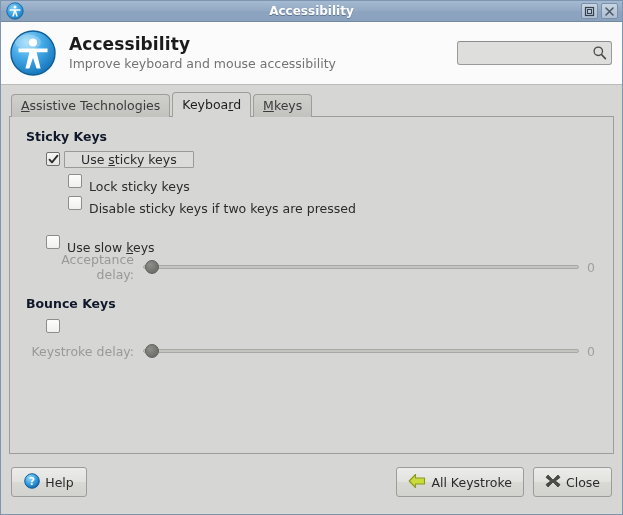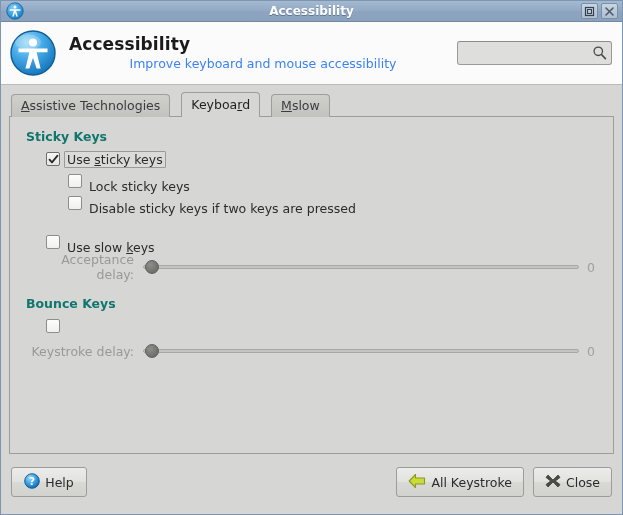--- a/index.html
+++ b/index.html
@@ -87,23 +87,22 @@
   }
   #header .hdr-text { flex: 1 1 auto; line-height: 1.15; }
   #header .hdr-title {
     font-size: 17px;
     font-weight: bold;
     color: #1b1b1b;
     letter-spacing: 0.1px;
   }
   #header .hdr-sub {
     font-size: 12.5px;
-    color: #3b82f6;
+    color: #737373;
     margin-top: 3px;
-    text-align: center;
   }
   #search-wrap {
     position: relative;
     width: 155px;
     flex: 0 0 auto;
   }
   #search-input {
     width: 100%;
     height: 24px;
     box-sizing: border-box;
@@ -141,21 +140,21 @@
     padding-left: 2px;
   }
   .tab {
     font-size: 12.5px;
     color: #3b3b3b;
     padding: 3px 9px 4px 9px;
     border: 1px solid #9d9d9a;
     border-bottom: none;
     border-radius: 4px 4px 0 0;
     background: linear-gradient(to bottom, #cfcfcc, #c2c2bf);
-    margin-right: 11px;
+    margin-right: 2px;
     line-height: 16px;
     box-sizing: border-box;
     height: 23px;
   }
   .tab.active {
     background: #d6d6d4;
     color: #1f1f1f;
     height: 25px;
     padding-top: 4px;
     border-color: #9d9d9a;
@@ -170,21 +169,21 @@
     box-sizing: border-box;
     padding: 12px 14px 0 14px;
     position: relative;
     z-index: 1;
   }
 
   
   .section-title {
     font-weight: bold;
     font-size: 12.5px;
-    color: #0f766e;
+    color: #0f172a;
     margin: 0 0 4px 2px;
   }
   .group { margin-bottom: 17px; }
   .group.last { margin-bottom: 0; }
 
   .check-row {
     display: flex;
     align-items: center;
     height: 22px;
     margin-left: 22px;
@@ -212,21 +211,21 @@
 
   .check-label {
     font-size: 12.5px;
     color: #2b2b2b;
     line-height: 15px;
     margin-top: 10px;
   }
   .check-label u { text-decoration: underline; }
   .check-label.focused {
     border: 1px solid #9a9a97;
-    padding: 0 2px;
+    padding: 0 16px;
     margin: 0 -3px;
     border-radius: 1px;
     background: rgba(255,255,255,0.12);
     text-align: center;
   }
 
   .slider-row {
     display: flex;
     align-items: center;
     height: 24px;
@@ -366,21 +365,21 @@
           <path d="M9.5 9.5 L13.4 13.6" stroke="#4a4a47" stroke-width="1.6" stroke-linecap="round"></path>
         </svg>
       </span>
     </span>
   </div>
 
   <div id="notebook">
     <div id="tabstrip">
       <div class="tab"><u>A</u><span>ssistive Technologies</span></div>
       <div class="tab active"><span>Keyboa</span><u>r</u><span>d</span></div>
-      <div class="tab"><u>M</u><span>slow</span></div>
+      <div class="tab"><u>M</u><span>keys</span></div>
     </div>
 
     <div id="tabpanel">
 
       <div class="group">
         <div class="section-title">Sticky Keys</div>
 
         <div class="check-row">
           <span class="checkbox checked">
             <svg width="11" height="11" viewBox="0 0 11 11">

